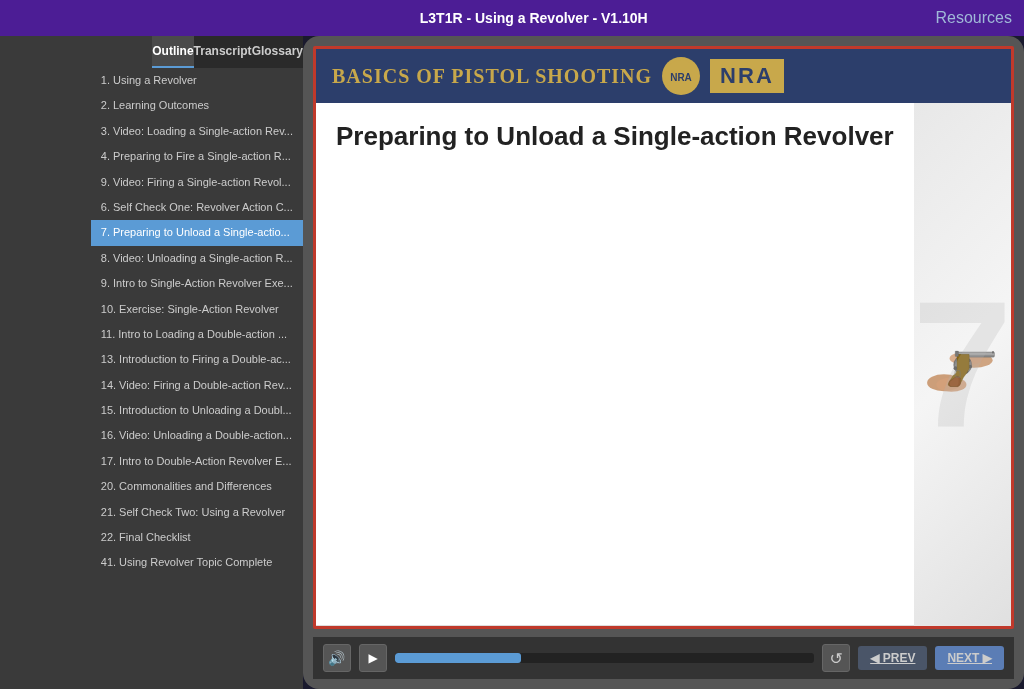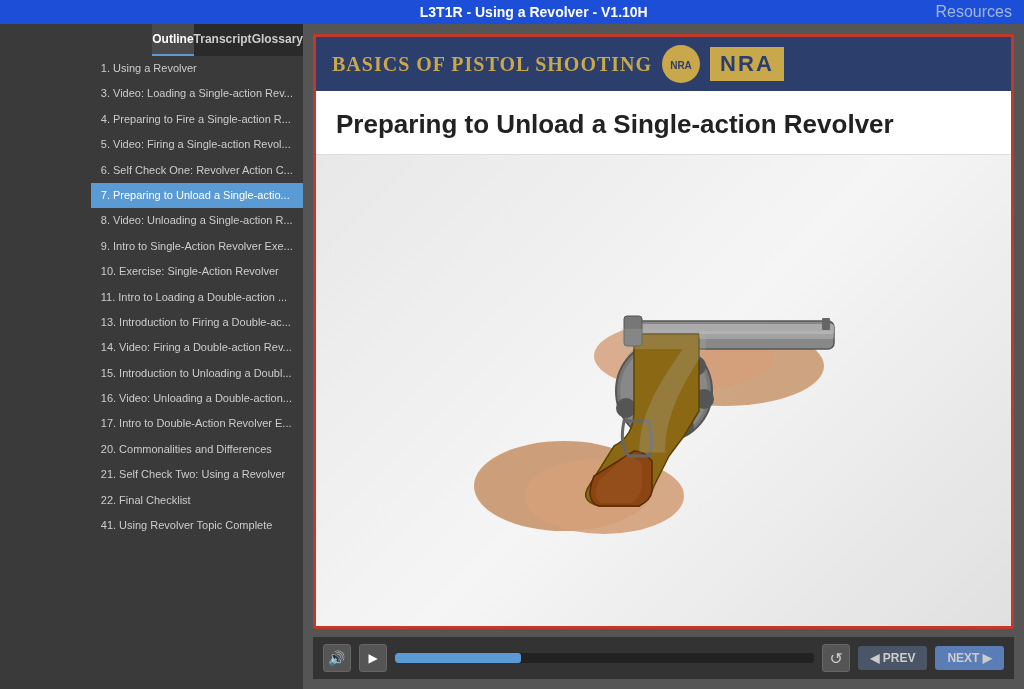--- a/index.html
+++ b/index.html
@@ -8,22 +8,22 @@
       height: 689px;
       font-family: Arial, sans-serif;
       background: #1a1a2e;
       overflow: hidden;
       display: flex;
       flex-direction: column;
     }
 
     
     .top-bar {
-      background: #1d4ed8;
-      height: 24px;
+      background: #4c1d95;
+      height: 36px;
       display: flex;
       align-items: center;
       padding: 0 12px;
       flex-shrink: 0;
     }
     .top-bar-title {
       color: #ffffff;
       font-size: 14px;
       font-weight: bold;
       flex: 1;
@@ -104,20 +104,21 @@
     }
 
     
     .content-area {
       flex: 1;
       display: flex;
       flex-direction: column;
       background: #555;
       padding: 10px;
       gap: 0;
+      border-radius: 16px;
     }
 
     .slide-frame {
       flex: 1;
       border: 3px solid #c0392b;
       background: #ffffff;
       display: flex;
       flex-direction: column;
       overflow: hidden;
       border-radius: 2px;
@@ -170,21 +171,20 @@
       color: #2c3e6b;
       font-size: 22px;
       font-weight: 900;
       font-family: Arial Black, sans-serif;
       letter-spacing: 2px;
     }
 
     .slide-content {
       flex: 1;
       display: flex;
-      flex-direction: column;
       background: #fca5a5;
       position: relative;
       overflow: hidden;
       justify-content: space-between;
     }
 
     .slide-main-title {
       background: #ffffff;
       padding: 18px 20px 14px;
       font-size: 26px;
@@ -283,20 +283,21 @@
       border: none;
       color: #ccc;
       font-size: 12px;
       font-weight: bold;
       padding: 5px 12px;
       cursor: pointer;
       border-radius: 3px;
       display: flex;
       align-items: center;
       gap: 3px;
+      text-decoration: underline;
     }
   </style>
 </head>
 <body>
 
 <div class="top-bar">
   <div style="width:120px;"></div>
   <div class="top-bar-title">L3T1R - Using a Revolver - V1.10H</div>
   <div class="top-bar-resources">Resources</div>
 </div>
@@ -305,23 +306,24 @@
 
   <div class="sidebar">
     <div class="sidebar-tabs">
       <div class="sidebar-tab active">Outline</div>
       <div class="sidebar-tab">Transcript</div>
       <div class="sidebar-tab">Glossary</div>
     </div>
     <div class="sidebar-list">
 
     <div class="sidebar-item">1. Using a Revolver</div>
+        <div class="sidebar-item">2. Learning Outcomes</div>
         <div class="sidebar-item">3. Video: Loading a Single-action Rev...</div>
         <div class="sidebar-item">4. Preparing to Fire a Single-action R...</div>
-        <div class="sidebar-item">5. Video: Firing a Single-action Revol...</div>
+        <div class="sidebar-item">9. Video: Firing a Single-action Revol...</div>
         <div class="sidebar-item">6. Self Check One: Revolver Action C...</div>
         <div class="sidebar-item active">7. Preparing to Unload a Single-actio...</div>
         <div class="sidebar-item">8. Video: Unloading a Single-action R...</div>
         <div class="sidebar-item">9. Intro to Single-Action Revolver Exe...</div>
         <div class="sidebar-item">10. Exercise: Single-Action Revolver</div>
         <div class="sidebar-item">11. Intro to Loading a Double-action ...</div>
         <div class="sidebar-item">13. Introduction to Firing a Double-ac...</div>
         <div class="sidebar-item">14. Video: Firing a Double-action Rev...</div>
         <div class="sidebar-item">15. Introduction to Unloading a Doubl...</div>
         <div class="sidebar-item">16. Video: Unloading a Double-action...</div>

